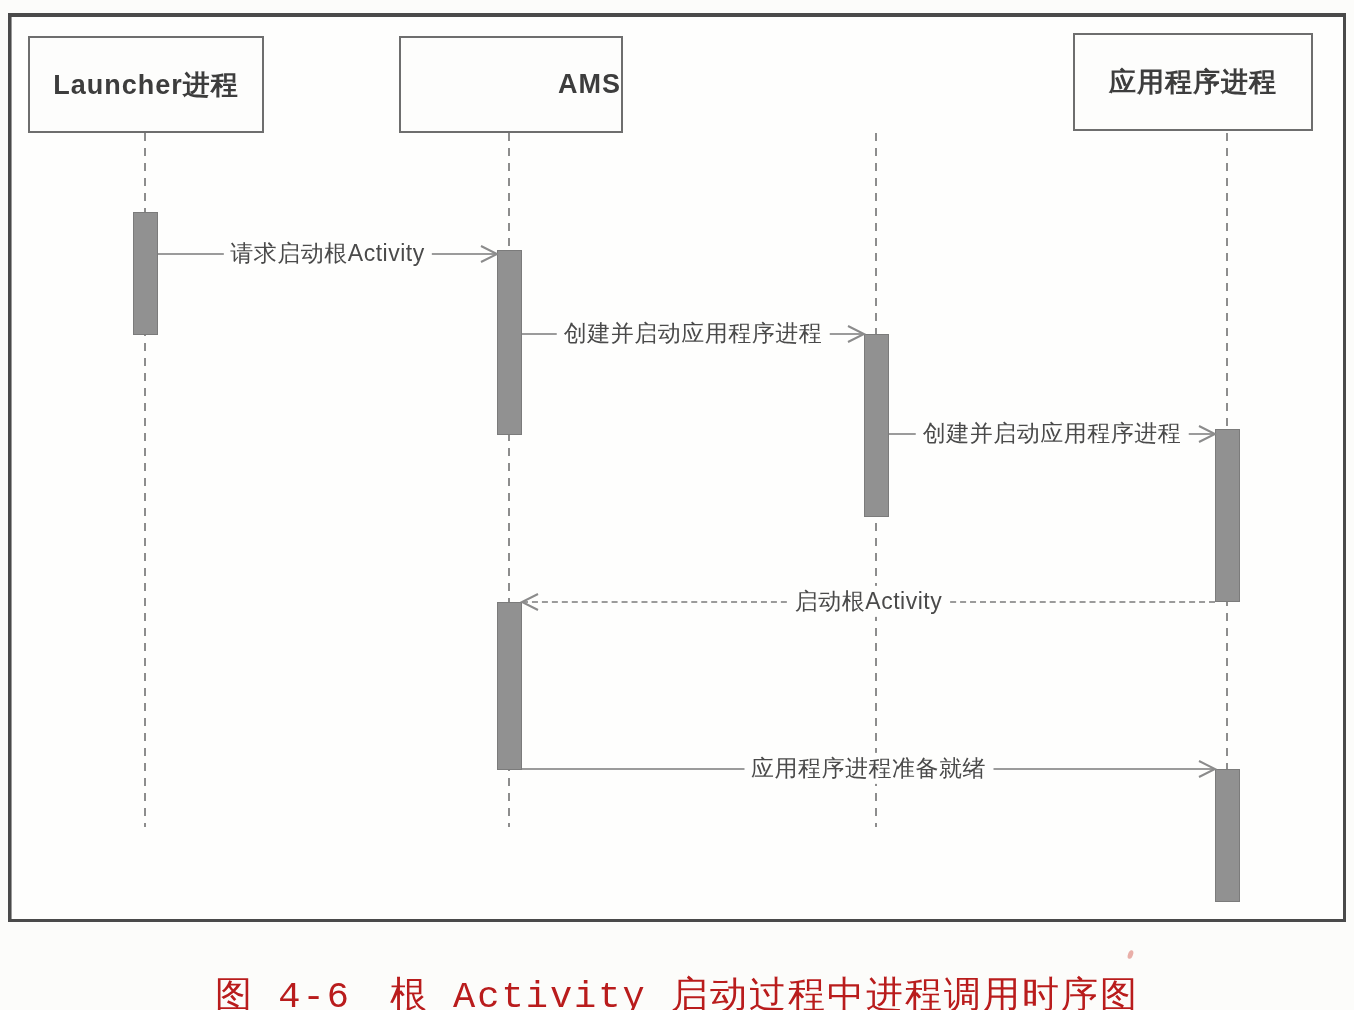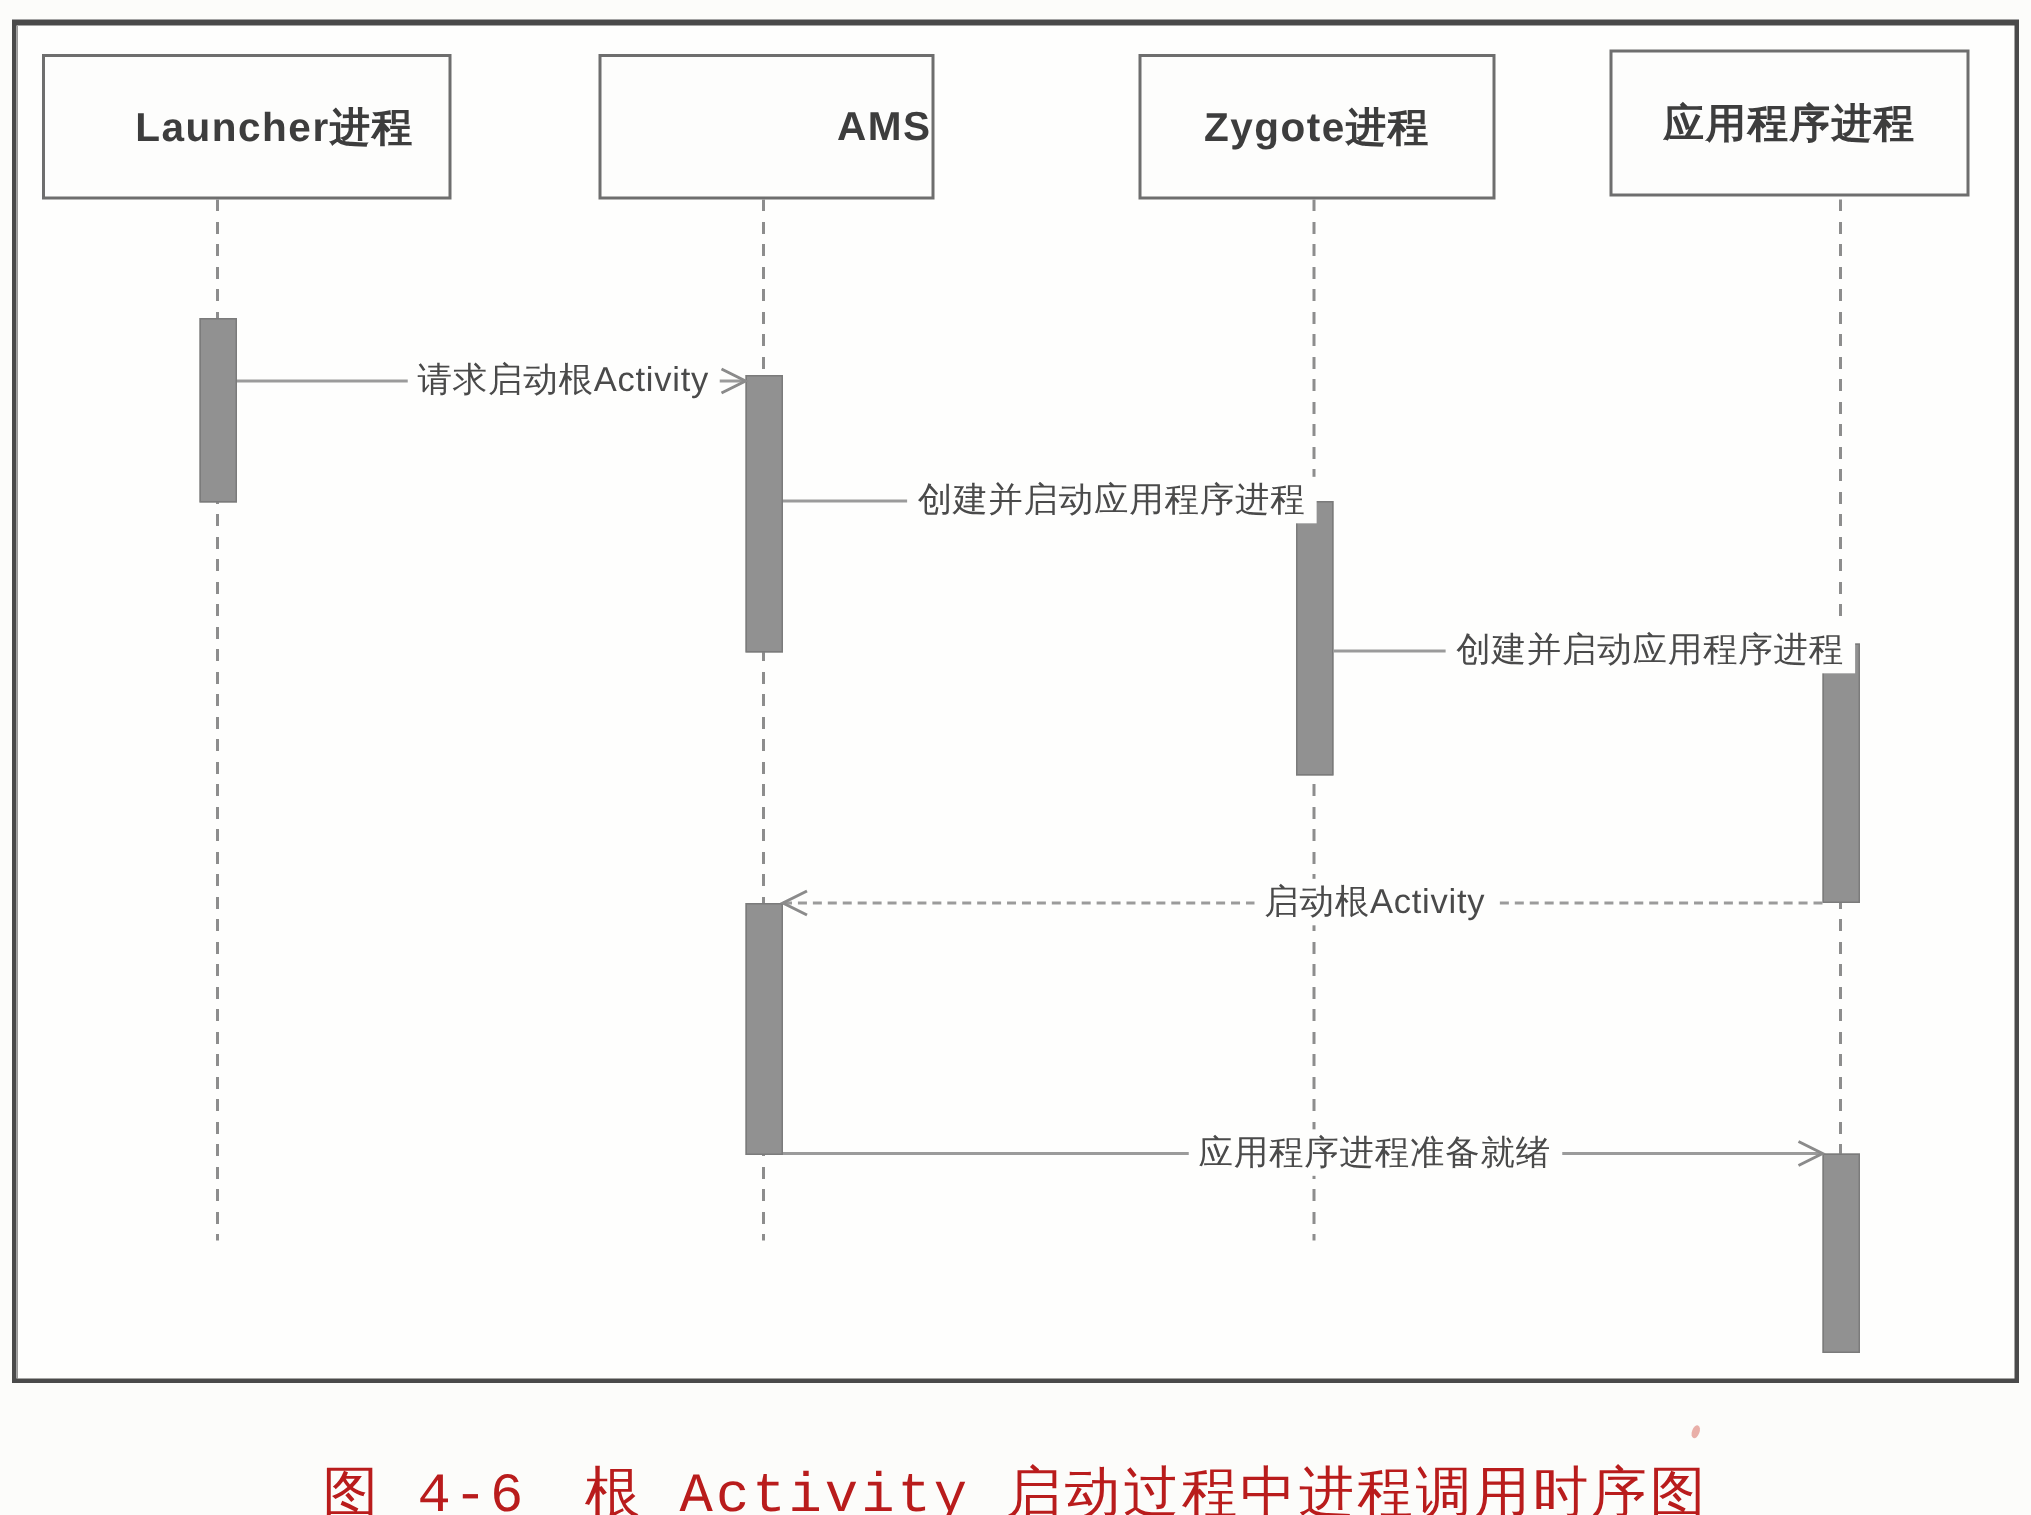--- a/index.html
+++ b/index.html
@@ -20,21 +20,21 @@
   }
 
   
   .pbox{
     position:absolute;top:19px;height:93px;
     background:#fdfdfc;border:2px solid #6e6e6e;
     display:flex;align-items:center;justify-content:center;
     font-size:27px;font-weight:700;color:#3d3d3d;
     letter-spacing:1px;
   }
-  .pbox.p1{left:17px;width:232px;padding-left:37px;}
+  .pbox.p1{left:17px;width:232px;}
   .pbox.p2{left:388px;width:220px;justify-content:flex-end;}
   .pbox.p3{left:748px;width:234px;}
   .pbox.p4{left:1062px;width:236px;top:16px;height:94px;}
 
   
   .lifeline{
     position:absolute;top:116px;bottom:92px;width:2px;
     background:repeating-linear-gradient(to bottom,#8d8d8d 0 8px,transparent 8px 15px);
   }
   .lifeline.l1{left:133px;}
@@ -61,21 +61,20 @@
     position:absolute;left:0;right:0;top:-1px;
     border-top:2px solid #9b9b9b;
   }
   .msg.dashed .line{border-top-style:dashed;}
   .msg .lbl{
     position:absolute;left:50%;top:0;
     transform:translate(-50%,-52%);
     background:#fefefd;padding:0 7px;
     font-size:23px;color:#4a4a4a;white-space:nowrap;
     letter-spacing:0.5px;
-    margin-left:48px;
   }
   .msg .head{position:absolute;top:-11px;width:22px;height:22px;}
   .msg .head.right{right:-3px;}
   .msg .head.left{left:-3px;transform:scaleX(-1);}
   .msg.m1{left:147px;top:237px;width:339px;}
   .msg.m2{left:511px;top:317px;width:342px;}
   .msg.m3{left:878px;top:417px;width:326px;}
   .msg.m4{left:511px;top:585px;width:693px;}
   .msg.m5{left:511px;top:752px;width:693px;}
 
@@ -98,23 +97,20 @@
 
 <div class="page">
 
   <div class="frame">
 
     <div class="pbox p1">
       <span>Launcher进程</span>
     </div>
     <div class="pbox p2">
       <span>AMS</span>
-    </div>
-    <div class="pbox p3">
-      <span>Zygote进程</span>
     </div>
     <div class="pbox p4">
       <span>应用程序进程</span>
     </div>
 
     <div class="lifeline l1"></div>
     <div class="lifeline l2"></div>
     <div class="lifeline l3"></div>
     <div class="lifeline l4"></div>
 

